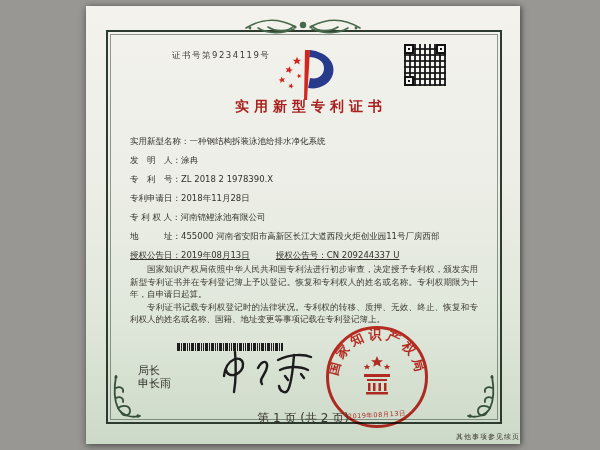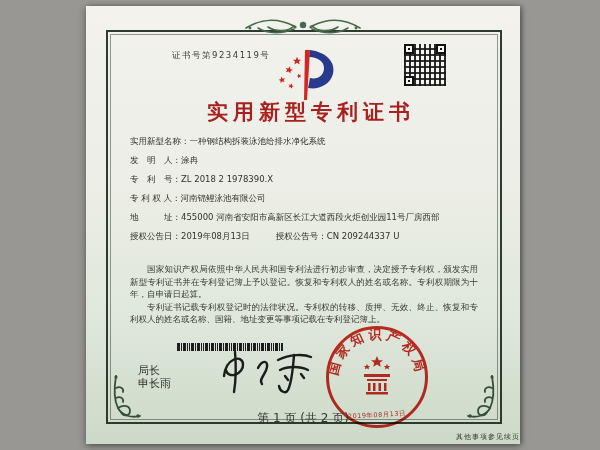--- a/index.html
+++ b/index.html
@@ -18,26 +18,26 @@
   .logo{position:absolute;left:50%;top:42px;transform:translateX(-50%);}
   .qr{position:absolute;left:318px;top:38px;width:42px;height:42px;background:#f5f5f2;
     background-image:
       repeating-linear-gradient(90deg, rgba(20,20,20,.9) 0 2px, transparent 2px 5px),
       repeating-linear-gradient(0deg, rgba(20,20,20,.85) 0 2px, transparent 2px 6px);
     background-blend-mode:normal;}
   .qr-finder{position:absolute;width:10px;height:10px;border:2px solid #111;background:#f5f5f2;box-sizing:border-box;}
   .qr-finder::after{content:"";position:absolute;left:2px;top:2px;width:2px;height:2px;background:#111;}
   .qr-f-tl{left:0;top:0;} .qr-f-tr{right:0;top:0;} .qr-f-bl{left:0;bottom:0;}
   .title{position:absolute;left:0;right:0;top:92px;text-align:center;
-    font-family:"DejaVu Serif",serif;font-size:21px;font-weight:bold;color:#a8211f;letter-spacing:5px;padding-left:16px;}
+    font-family:"DejaVu Serif",serif;font-size:14px;font-weight:bold;color:#a8211f;letter-spacing:5px;padding-left:16px;}
   .fields{position:absolute;left:44px;right:40px;top:130px;font-size:8.5px;color:#32312c;line-height:11px;}
   .field-row{display:flex;margin-bottom:8px;}
   .field-label{flex:none;white-space:pre;}
   .field-value{flex:1;}
-  .grant-row{display:flex;gap:26px;margin-top:1px;}
+  .grant-row{display:flex;gap:26px;margin-top:1px;text-decoration:underline;}
   .paragraphs{position:absolute;left:44px;right:42px;top:257px;font-size:8.5px;color:#3a392f;
     line-height:12.5px;text-align:justify;}
   .paragraphs p{margin:0;text-indent:2em;}
   .barcode{position:absolute;left:91px;top:337px;width:106px;height:8px;
     background-image:
       repeating-linear-gradient(90deg,#1d1d1d 0 1px,transparent 1px 2px),
       repeating-linear-gradient(90deg,#1d1d1d 0 2px,transparent 2px 7px);}
   .director{position:absolute;left:52px;top:358px;font-size:11px;color:#2f2e29;line-height:13px;}
   .signature{position:absolute;left:130px;top:342px;}
   .seal{position:absolute;left:240px;top:320px;width:102px;height:102px;opacity:.95;mix-blend-mode:multiply;}
@@ -105,20 +105,24 @@
         <span class="field-label">实用新型名称：</span>
         <span class="field-value">一种钢结构拆装泳池给排水净化系统</span>
       </div>
       <div class="field-row">
         <span class="field-label">发　明　人：</span>
         <span class="field-value">涂冉</span>
       </div>
       <div class="field-row">
         <span class="field-label">专　利　号：</span>
         <span class="field-value">ZL 2018 2 1978390.X</span>
+      </div>
+      <div class="field-row">
+        <span class="field-label">专利申请日：</span>
+        <span class="field-value">2018年11月28日</span>
       </div>
       <div class="field-row">
         <span class="field-label">专 利 权 人：</span>
         <span class="field-value">河南锦鲤泳池有限公司</span>
       </div>
       <div class="field-row">
         <span class="field-label">地　　　址：</span>
         <span class="field-value">455000 河南省安阳市高新区长江大道西段火炬创业园11号厂房西部</span>
       </div>
       <div class="grant-row">

